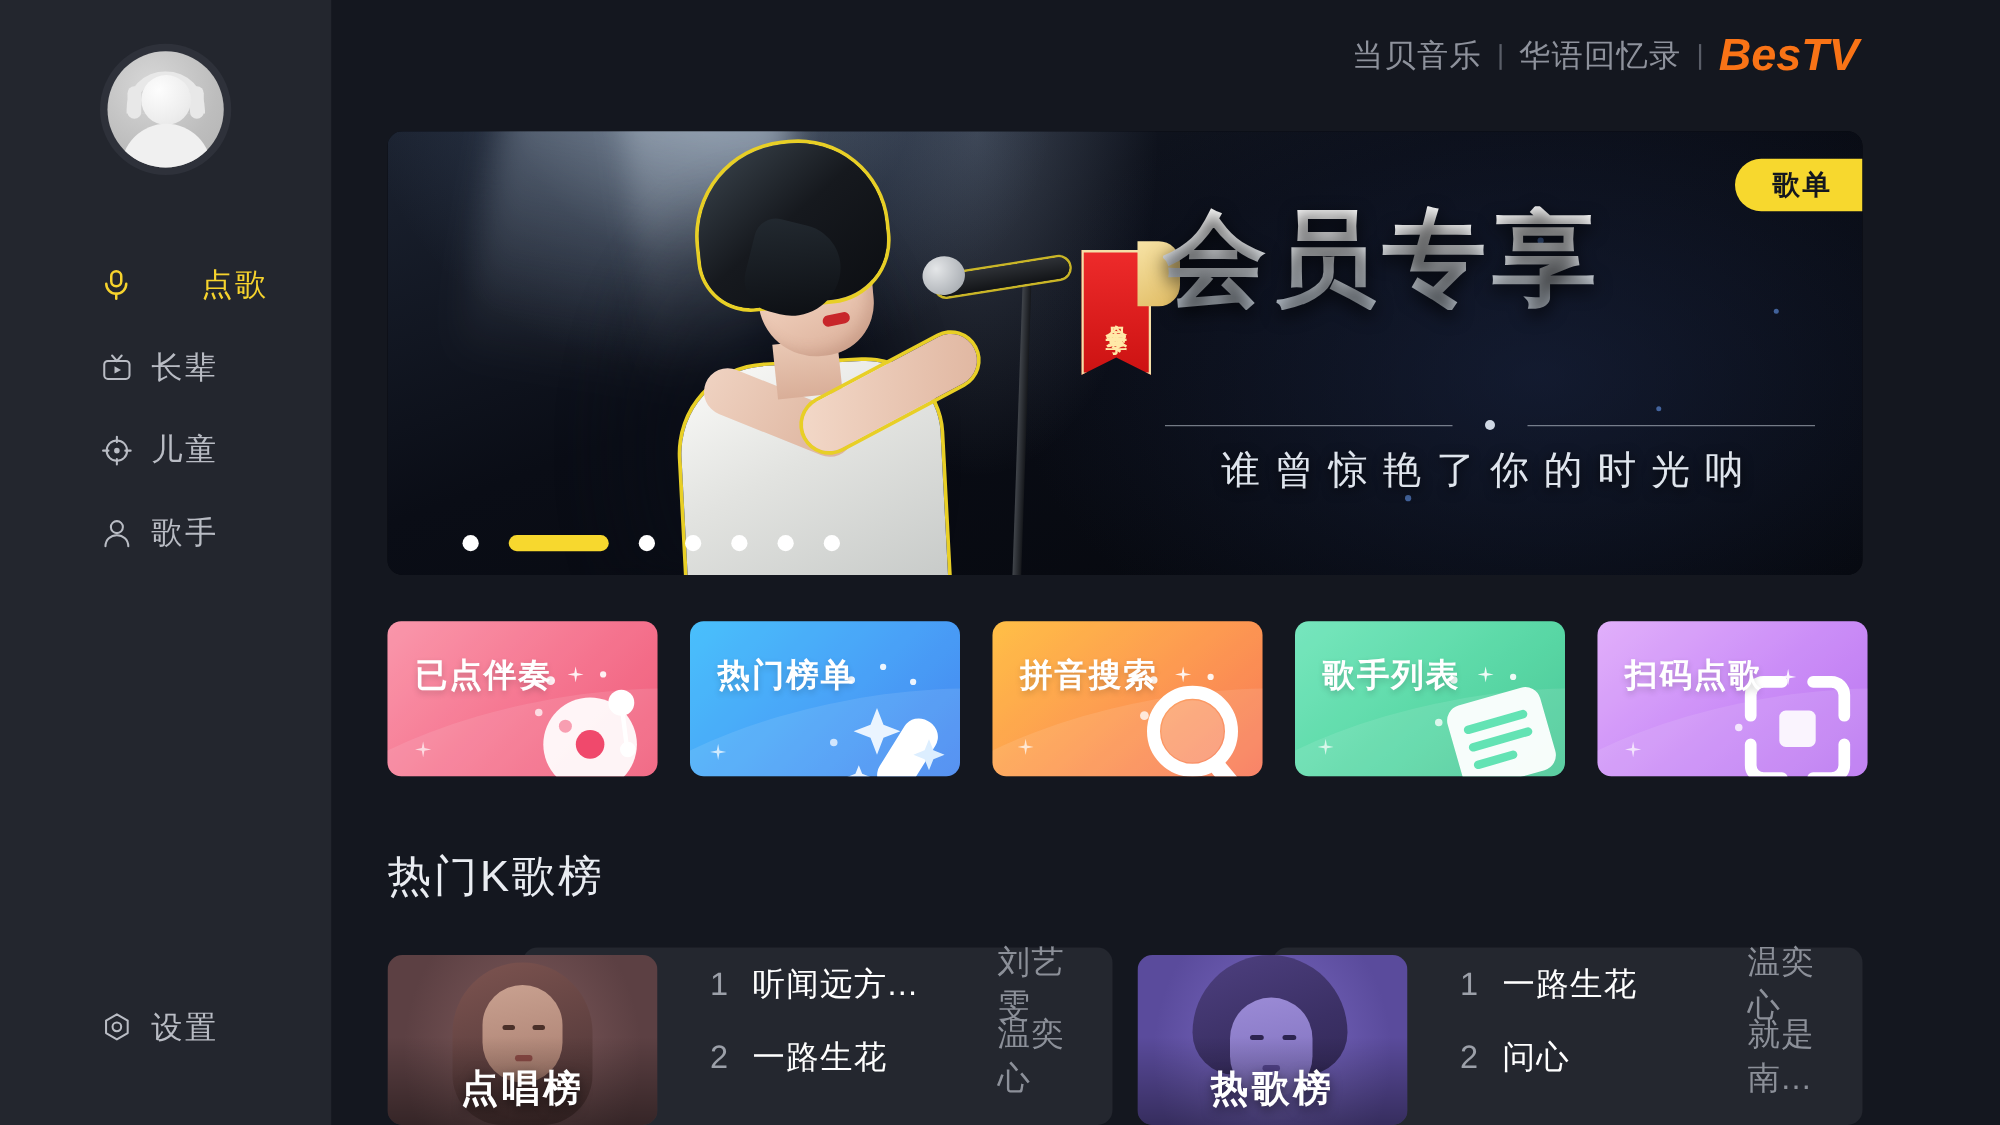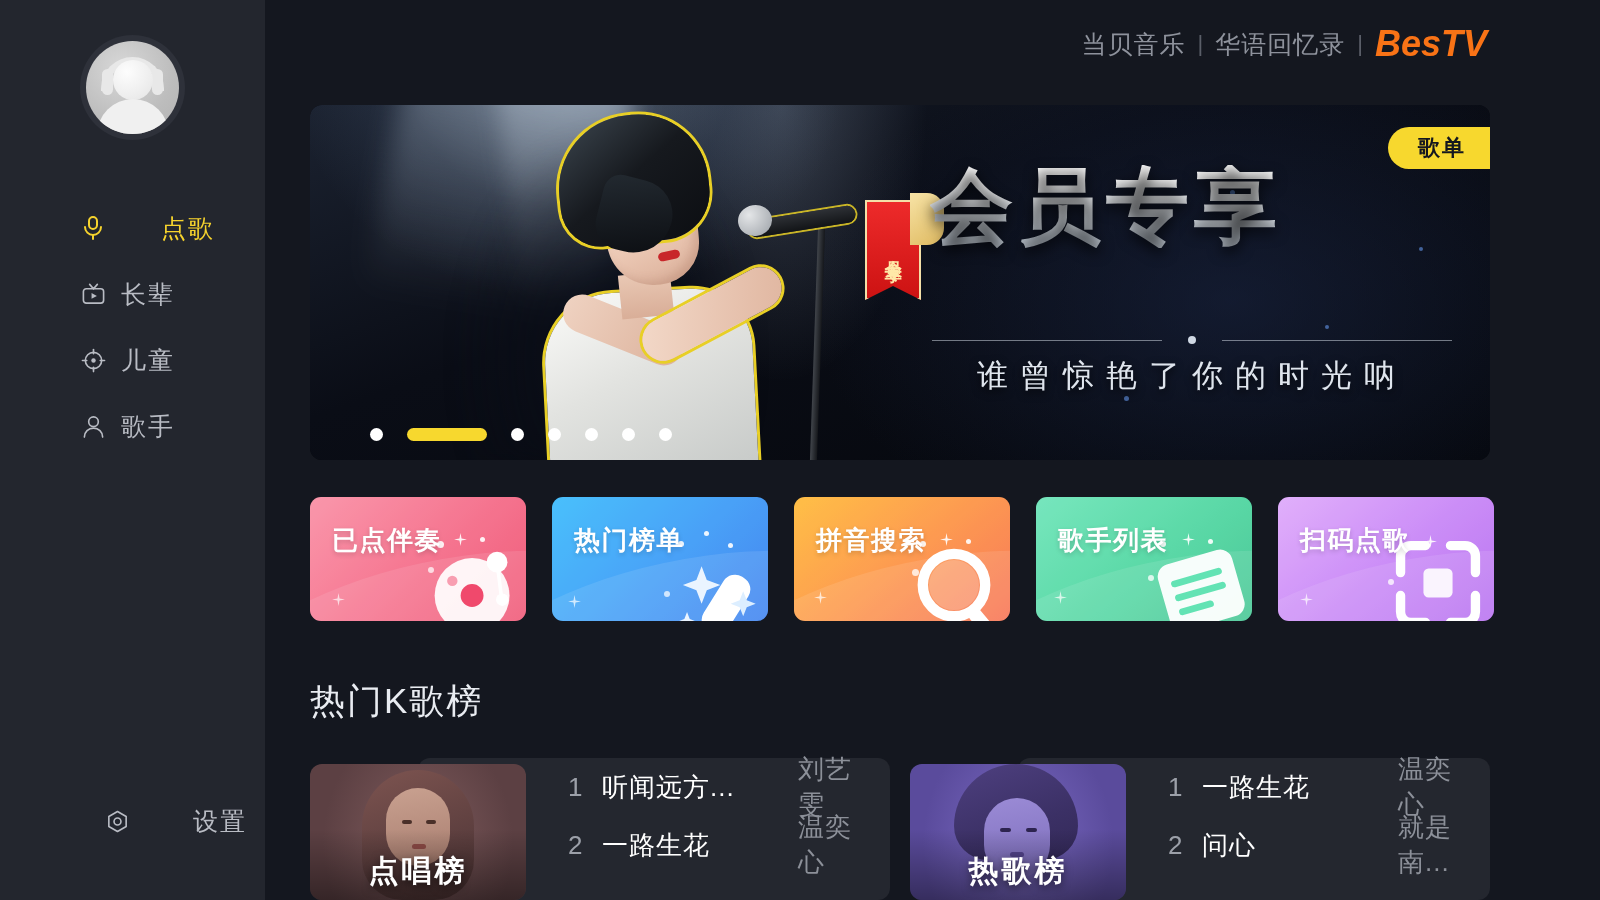--- a/index.html
+++ b/index.html
@@ -57,21 +57,21 @@
   .nav-item .nav-ico{
     width:26px; height:26px; display:flex; align-items:center; justify-content:center;
     margin-right:15px; flex:none;
   }
   .nav-item .nav-lbl{ font-size:25px; letter-spacing:2px; line-height:1; }
   .nav-item.active{ color:#f6d32d; }
   .nav-item.active .nav-lbl{ color:#f6d32d;margin-left:40px; }
 
   #settings{
     position:absolute; left:0; bottom:62px; width:265px;
-    display:flex; align-items:center; padding-left:104px; color:#b9bcc4; cursor:pointer;gap:48px;
+    display:flex; align-items:center; padding-left:80px; color:#b9bcc4; cursor:pointer;
   }
   #settings .nav-ico{ width:26px; height:26px; margin-right:15px;
     display:flex; align-items:center; justify-content:center; flex:none;}
   #settings .nav-lbl{ font-size:25px; letter-spacing:2px; }
 
   
   #topbar{
     position:absolute; left:265px; top:0; right:0; height:88px;
     display:flex; align-items:center; justify-content:flex-end;
     padding-right:113px;

